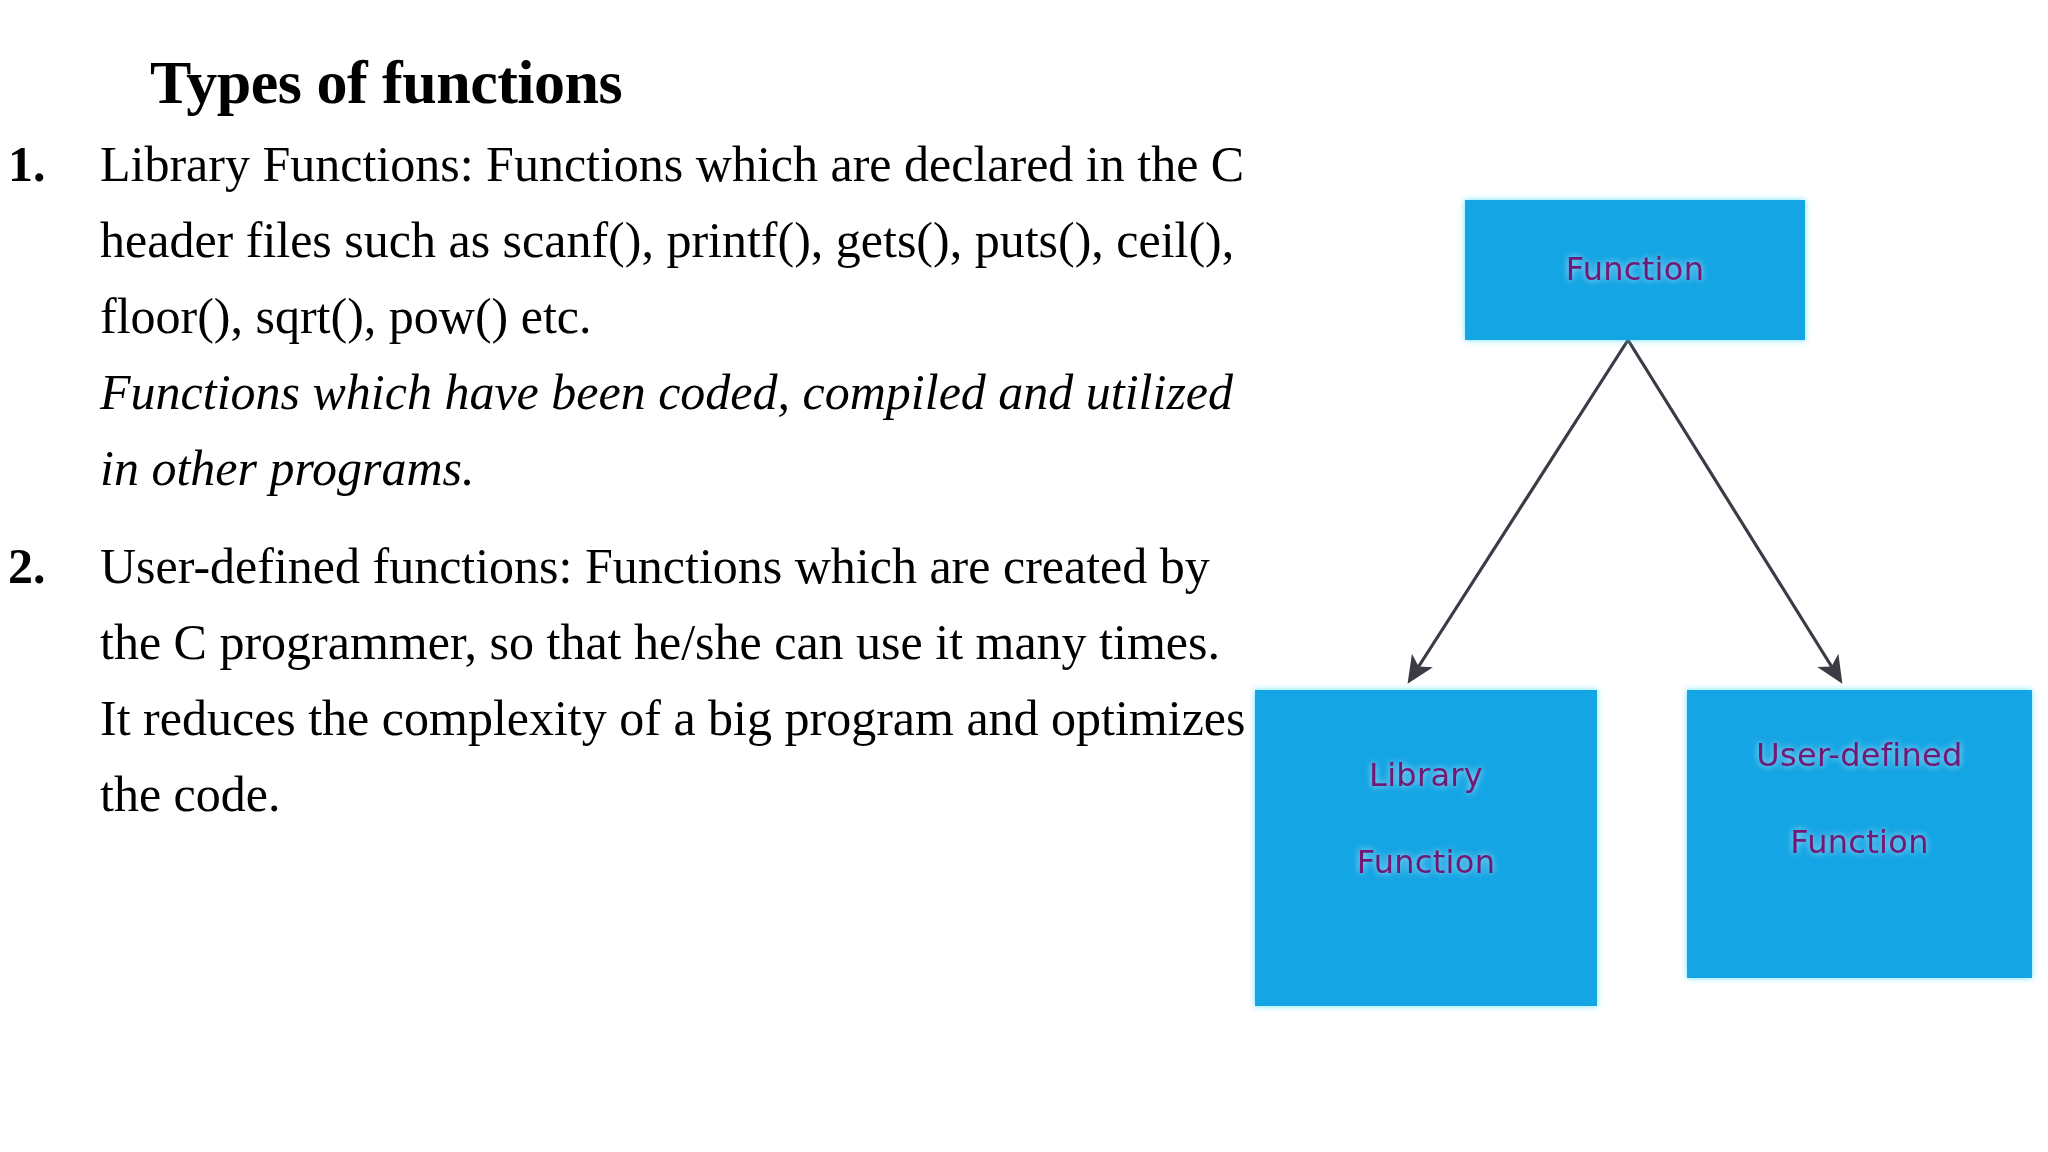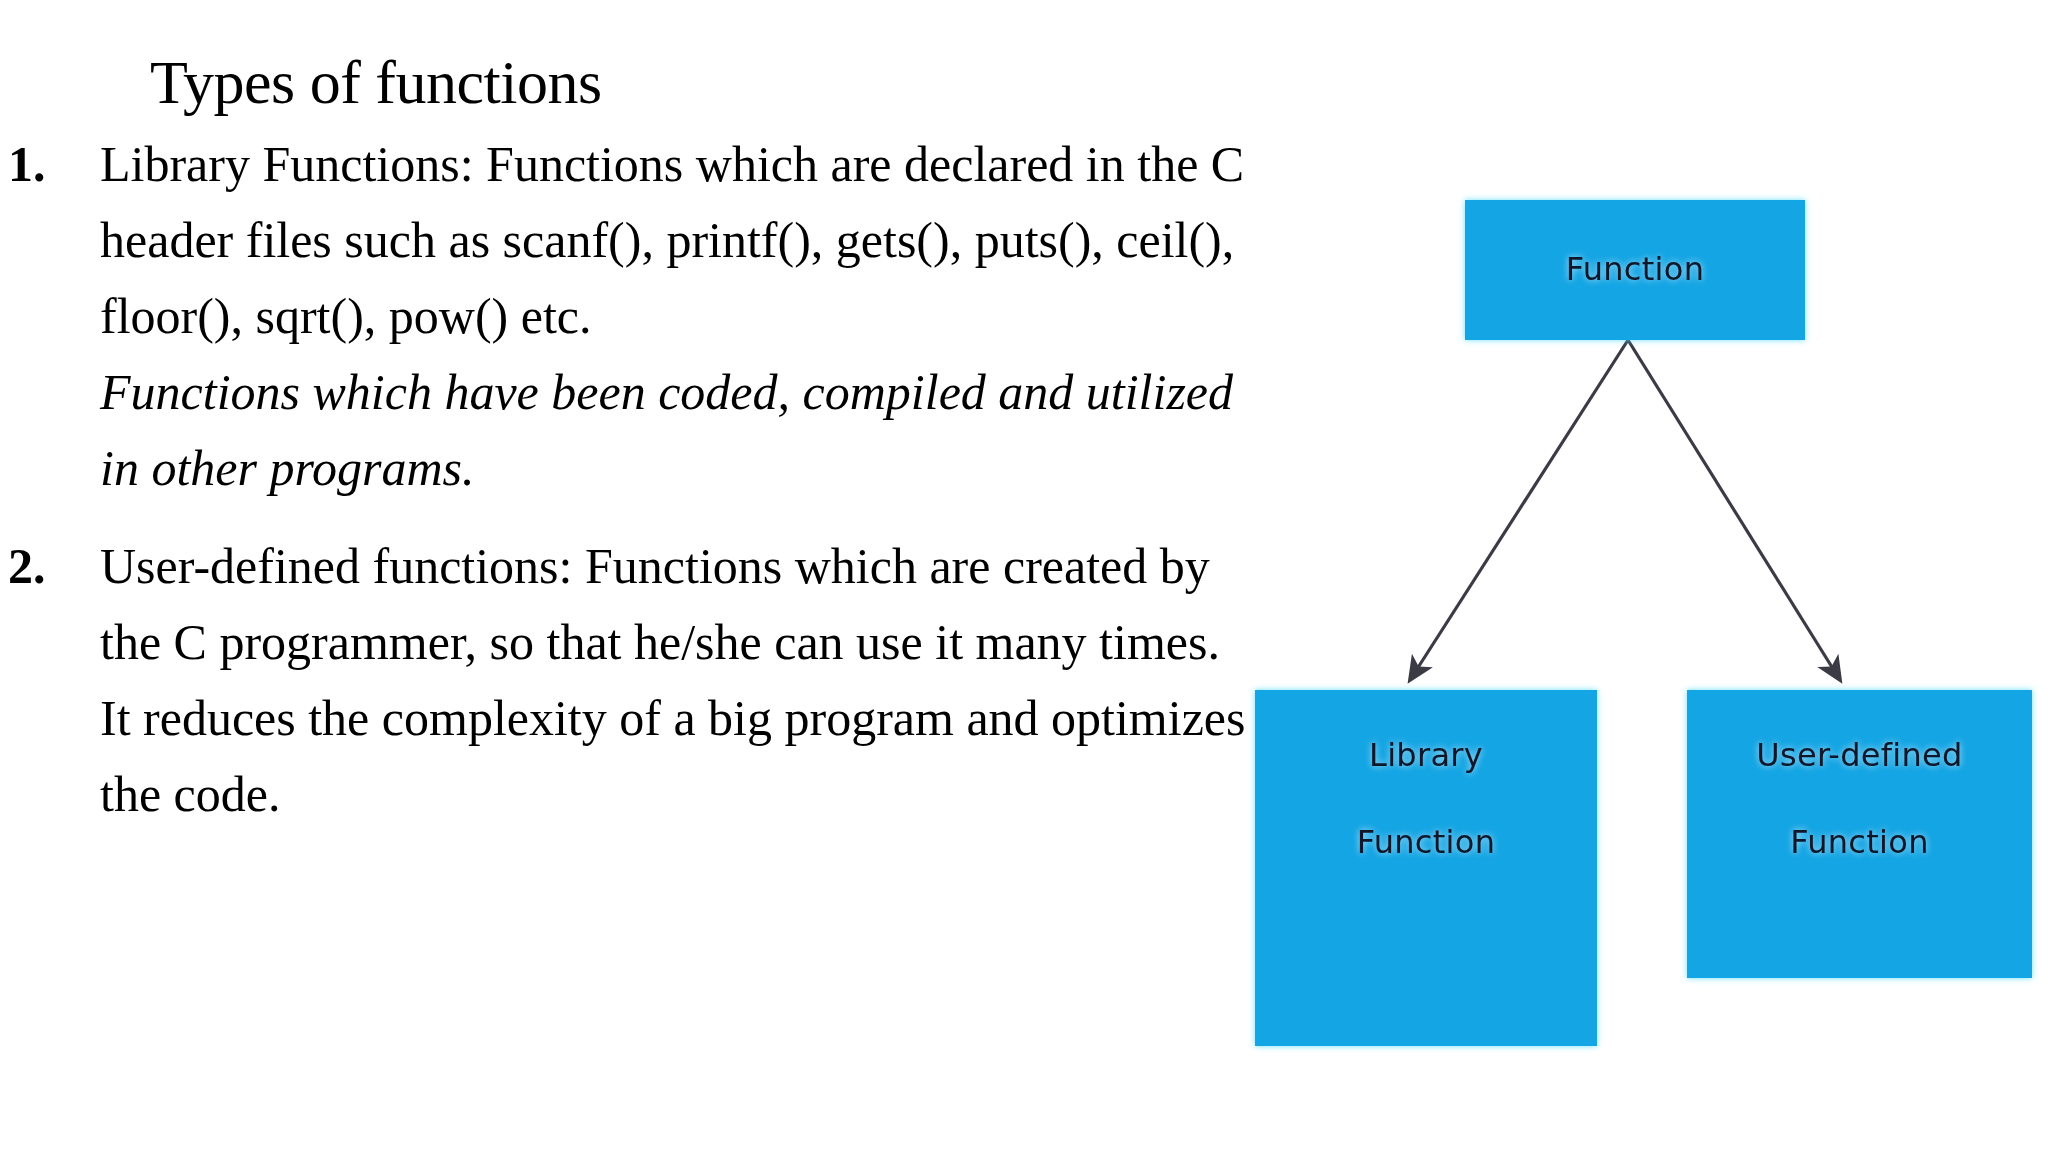--- a/index.html
+++ b/index.html
@@ -17,21 +17,21 @@
     font-family: "Liberation Serif", "DejaVu Serif", serif;
     color: #000000;
   }
 
   
   #slide-title {
     position: absolute;
     left: 150px;
     top: 6px;
     font-size: 62px;
-    font-weight: normal;
+    font-weight: bold;
     letter-spacing: -0.5px;
     line-height: 1.1;
     white-space: nowrap;
     font-family: "Liberation Serif", "DejaVu Serif", serif;
   }
 
   
   #body-list {
     position: absolute;
     left: 0px;
@@ -89,37 +89,37 @@
     font-family: "DejaVu Sans", "Liberation Sans", sans-serif;
     text-align: center;
     display: flex;
     flex-direction: column;
     align-items: center;
     justify-content: center;
   }
   .node-label {
     font-size: 32px;
     line-height: 1.1;
-    color: #0f172a;
+    color: #701a75;
     text-shadow: 0 0 7px rgba(255,255,255,0.75);
     letter-spacing: 0.3px;
   }
   #node-function {
     left: 225px;
     top: 50px;
     width: 340px;
     height: 140px;
   }
   #node-library {
     left: 15px;
     top: 540px;
     width: 342px;
-    height: 356px;
+    height: 316px;
     justify-content: flex-start;
-    padding-top: 48px;
+    padding-top: 68px;
     box-sizing: border-box;
   }
   #node-userdefined {
     left: 447px;
     top: 540px;
     width: 345px;
     height: 288px;
     justify-content: flex-start;
     padding-top: 48px;
     box-sizing: border-box;

